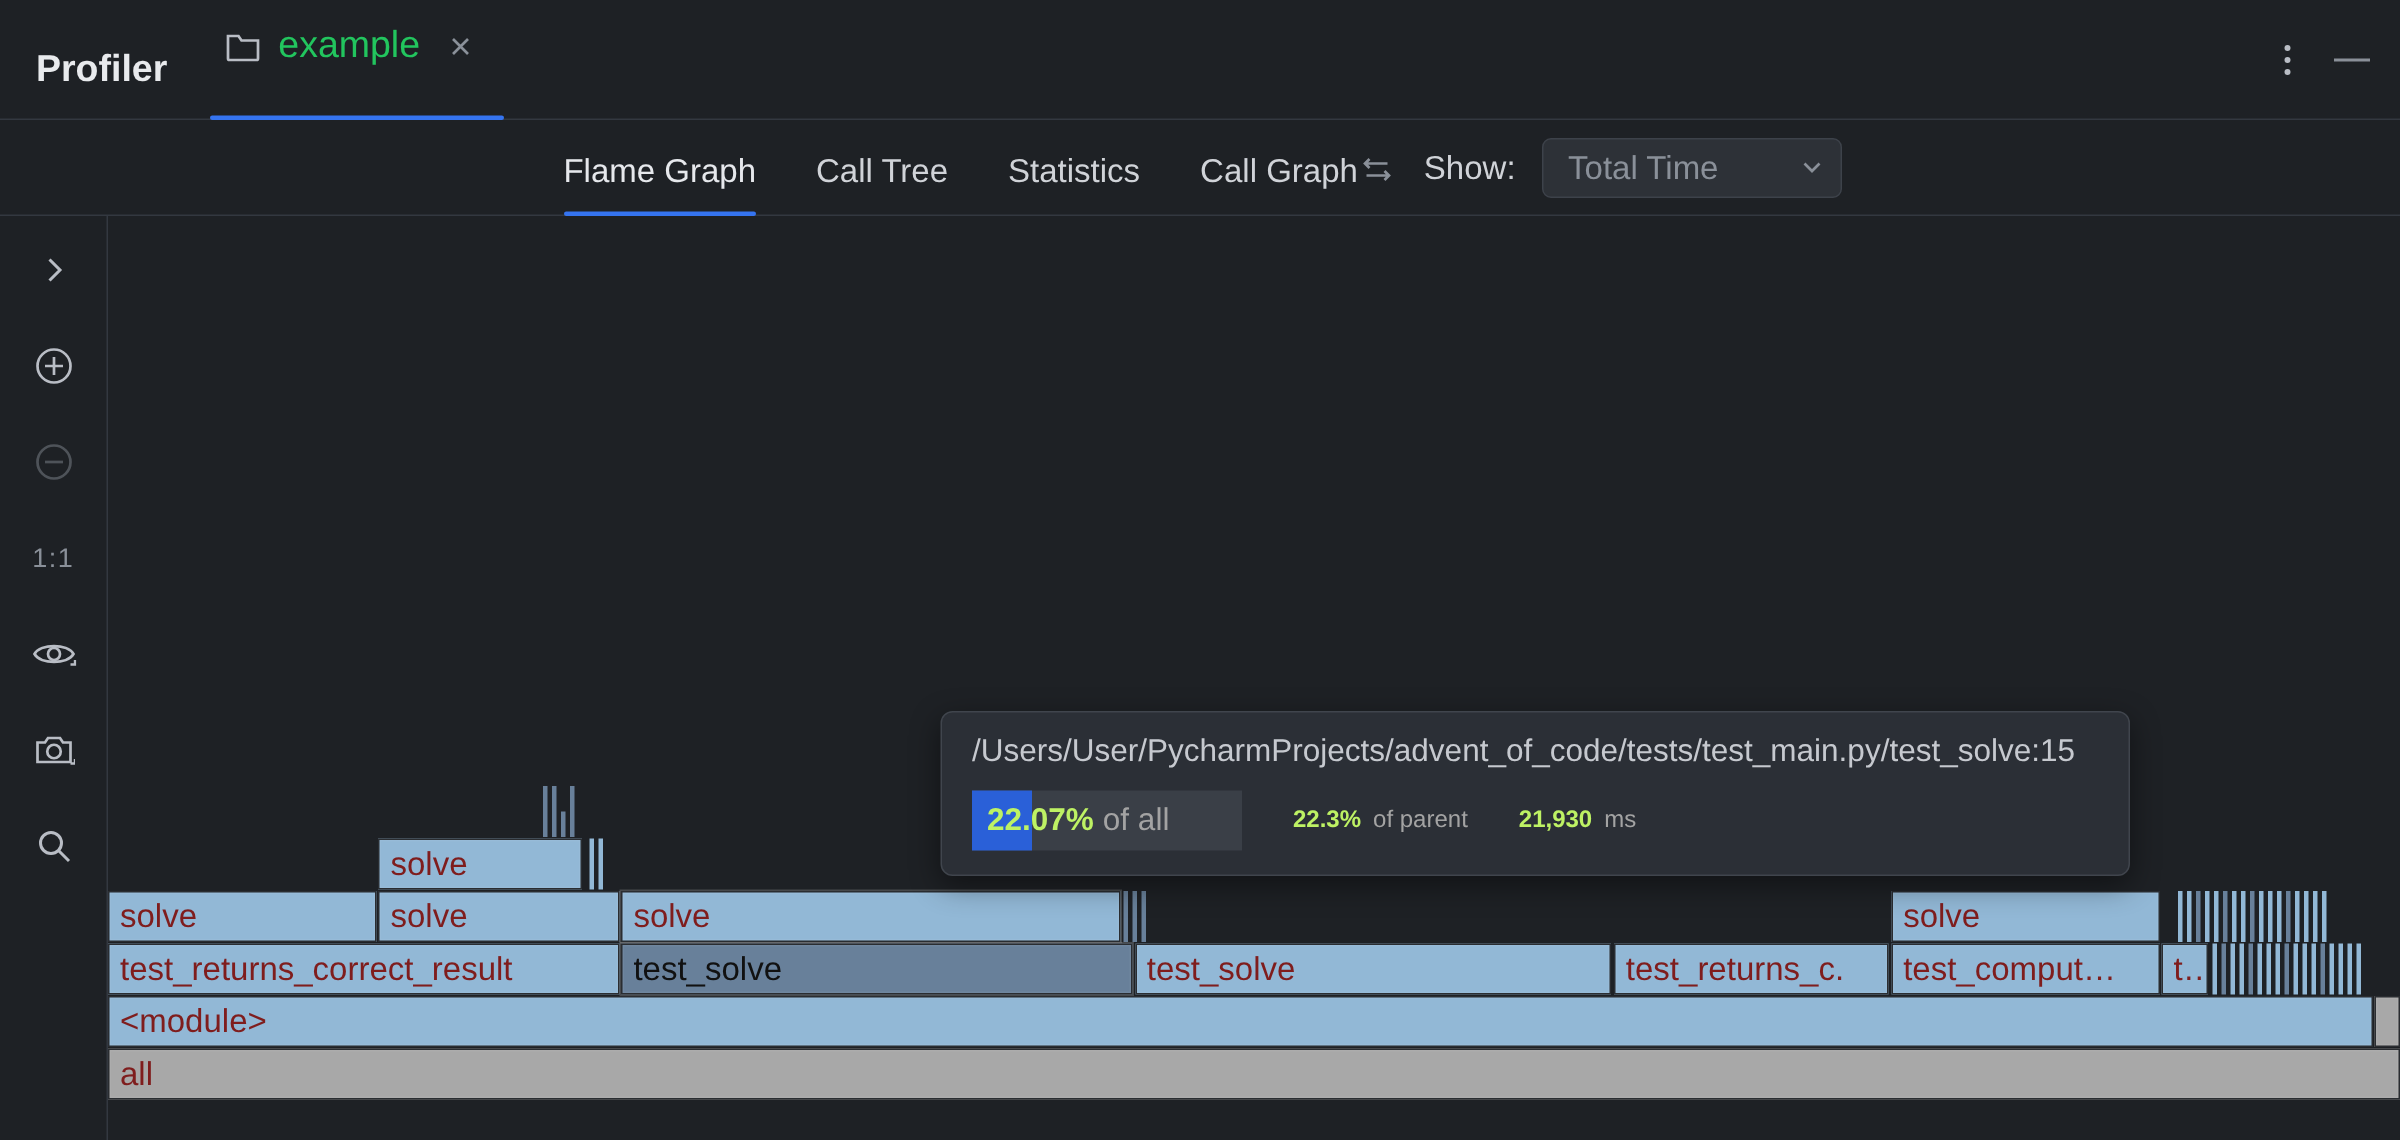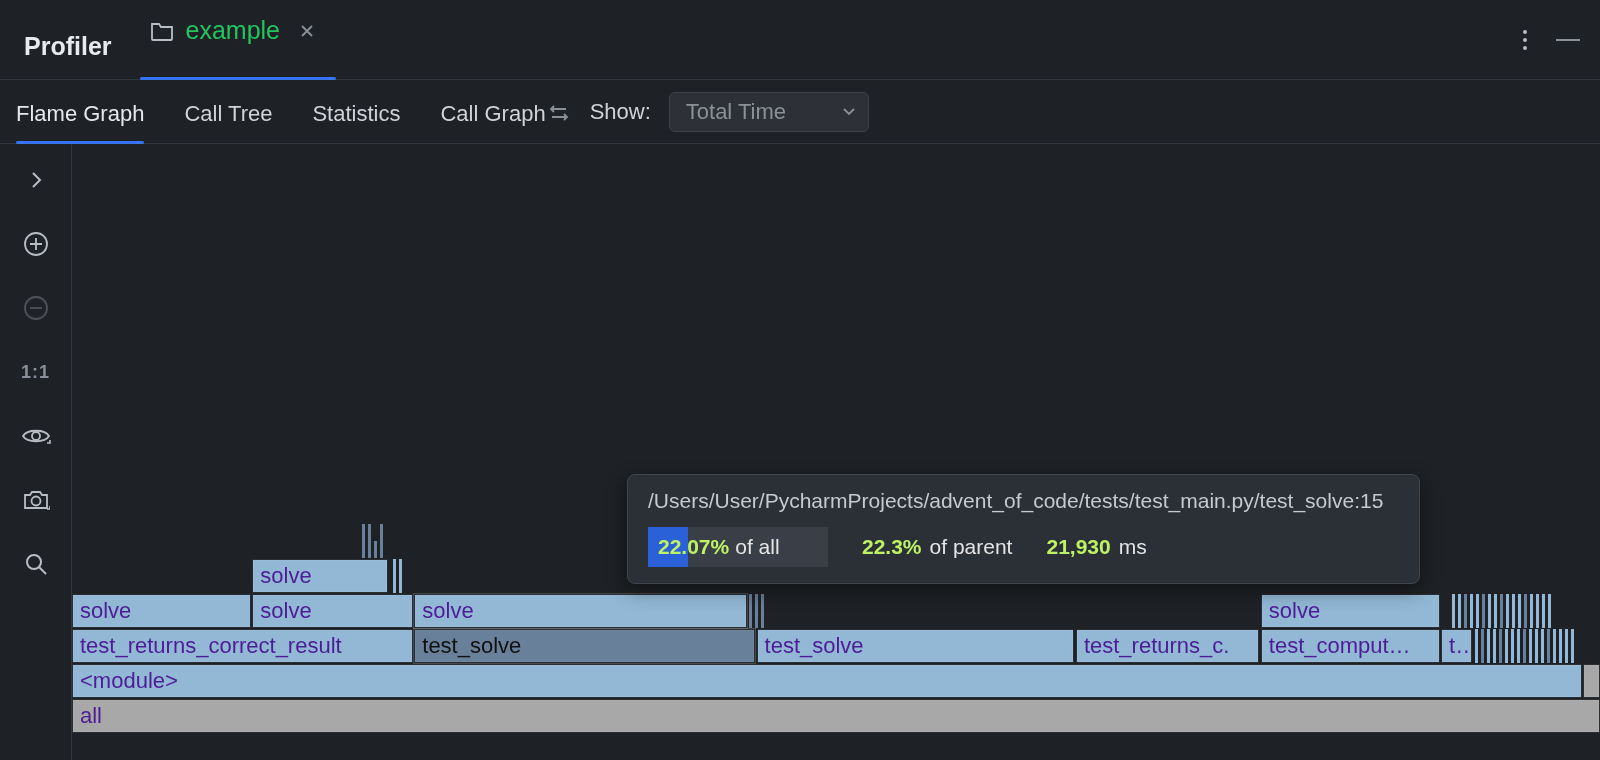--- a/index.html
+++ b/index.html
@@ -28,56 +28,56 @@
   .header-left{display:flex;align-items:flex-end;height:100%}
   .title{font-weight:600;color:var(--text-strong);font-size:25px;padding-bottom:18px;padding-right:28px;padding-left:4px}
   .proj-tab{display:flex;align-items:center;gap:12px;color:var(--text);padding:0 22px 18px 10px;height:100%;position:relative;cursor:pointer}
   .proj-tab::after{content:"";position:absolute;left:0;right:0;bottom:-1px;height:3px;background:var(--accent);border-radius:2px}
   .proj-label{font-size:25px;color:#22c55e}
   .header-right{display:flex;align-items:center;gap:28px}
   .ico-btn{color:var(--text-dim);display:flex;align-items:center;justify-content:center;cursor:pointer}
   svg{display:block}
 
   
-  .subheader{display:flex;align-items:center;height:64px;padding:0 12px;border-bottom:1px solid var(--border);justify-content:flex-start}
+  .subheader{display:flex;align-items:center;height:64px;padding:0 12px;border-bottom:1px solid var(--border);justify-content:center}
   .views{display:flex;align-items:flex-end;height:100%;gap:40px;padding-left:4px}
   .view-tab{color:var(--text);padding-bottom:16px;height:100%;display:flex;align-items:flex-end;position:relative;cursor:pointer;white-space:nowrap}
   .view-tab.active{color:#e6e8ec}
   .view-tab.active::after{content:"";position:absolute;left:0;right:0;bottom:-1px;height:3px;background:var(--accent);border-radius:2px}
   .sub-right{display:flex;align-items:center;gap:18px}
   .show-label{color:var(--text);font-size:22px}
   .dropdown{display:flex;align-items:center;justify-content:space-between;gap:4px;background:var(--dropdown-bg);border:1px solid #3d424a;border-radius:6px;padding:6px 12px 6px 16px;min-width:200px;cursor:pointer}
   .dropdown-val{color:var(--text-dim);font-size:22px}
 
   
   .main{display:flex;height:calc(100% - 72px - 64px)}
   .rail{width:72px;border-right:1px solid var(--border);display:flex;flex-direction:column;align-items:center;padding-top:16px;gap:24px}
   .rail .ico-btn{width:40px;height:40px}
-  .rail .txt-ico{font-size:18px;color:var(--text-dim);font-weight:700;letter-spacing:1px}
+  .rail .txt-ico{font-size:18px;color:var(--text-dim);font-weight:400;letter-spacing:1px}
   .canvas-wrap{flex:1;position:relative}
 
   
   .flame{position:absolute;left:0;right:0;bottom:34px}
   .row{position:relative;height:35px}
-  .block{position:absolute;top:0;height:34px;border:1px solid #2a2d31;color:#4c1d95;font-size:22px;line-height:32px;padding:0 7px;overflow:hidden;white-space:nowrap;text-overflow:clip;cursor:pointer;box-shadow:inset 0 0 0 1px rgba(255,255,255,.05)}
+  .block{position:absolute;top:0;height:34px;border:1px solid #2a2d31;color:#7f1d1d;font-size:22px;line-height:32px;padding:0 7px;overflow:hidden;white-space:nowrap;text-overflow:clip;cursor:pointer;box-shadow:inset 0 0 0 1px rgba(255,255,255,.05)}
   .hl{outline:1px solid rgba(255,255,255,.18)}
   .stripes{position:absolute;top:0;height:34px;display:flex;gap:3px;align-items:stretch}
   .s{width:3px;background:var(--flame-blue);height:100%}
   .s.steel{background:var(--flame-steel)}
 
   
   .tooltip{position:absolute;left:555px;top:330px;width:793px;background:var(--tooltip-bg);border:1px solid #40454d;border-radius:8px;padding:14px 20px 16px 20px;box-shadow:0 6px 20px rgba(0,0,0,.45);color:var(--text)}
   .tt-path{font-size:21px;color:#c6c9cf;margin-bottom:14px;white-space:nowrap;overflow:hidden;text-overflow:ellipsis}
   .tt-stats{display:flex;align-items:center;gap:34px;height:40px}
   .tt-bar{position:relative;width:180px;height:40px;background:var(--tooltip-bar-bg)}
   .tt-bar-fill{position:absolute;left:0;top:0;bottom:0;background:var(--tooltip-bar-fill)}
   .tt-bar-text{position:absolute;inset:0;display:flex;align-items:center;padding-left:10px;gap:6px;font-size:21px}
   .pct{font-weight:700;color:#bef264}
-  .suffix{color:#e5e5e5}
-  .tt-item{display:flex;align-items:flex-end;gap:8px;font-size:21px}
+  .suffix{color:#a3a3a3}
+  .tt-item{display:flex;align-items:flex-end;gap:8px;font-size:16px}
 
   
   .dash{width:24px;height:2px;background:var(--text-dim)}
 </style>
 </head>
 <body>
 
 <div class="header">
   <div class="header-left">
     <div class="title">Profiler</div>

